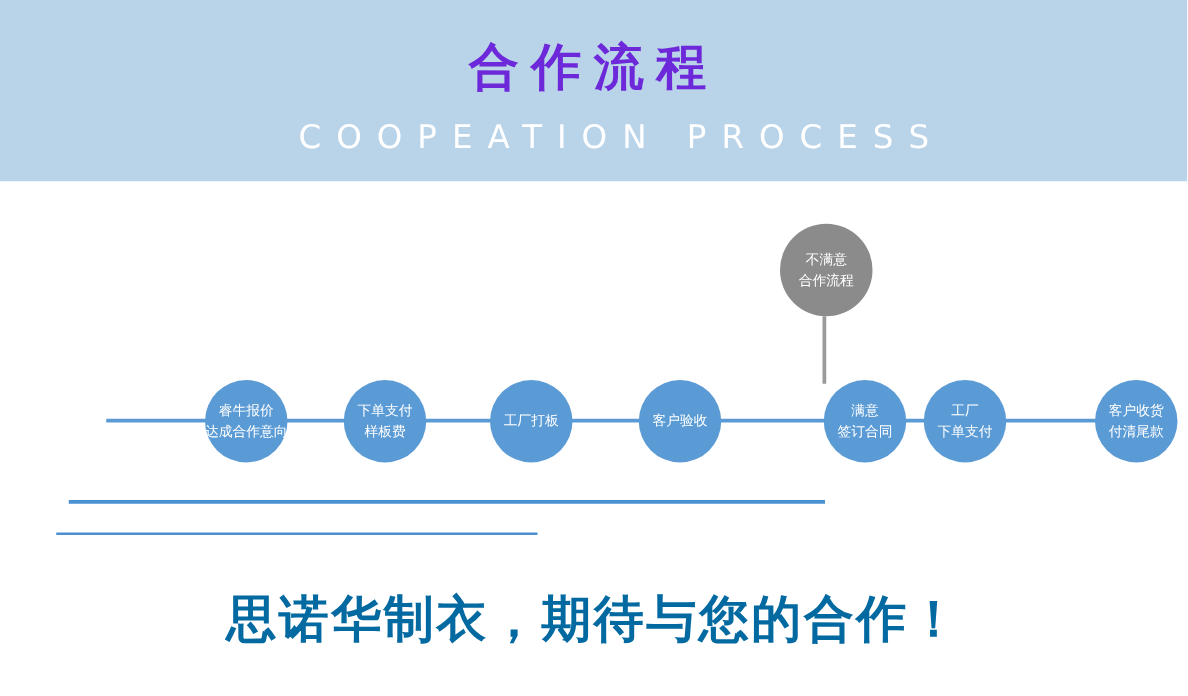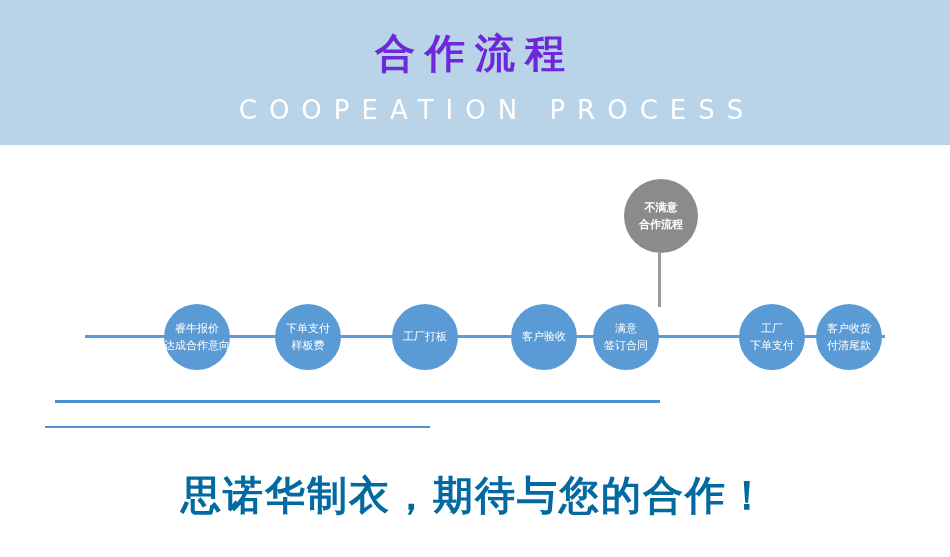--- a/index.html
+++ b/index.html
@@ -109,21 +109,21 @@
   <header class="banner">
     <h1 class="banner-title">合作流程</h1>
     <div class="banner-subtitle">COOPEATION  PROCESS</div>
   </header>
 
   <div class="diagram">
 
     <div class="hline"></div>
     <div class="vline"></div>
 
-    <div class="circle gray" style="left:624px; top:34px;font-weight:bold;">
+    <div class="circle gray" style="left:624px; top:34px;">
       <span>不满意</span>
       <span>合作流程</span>
     </div>
 
 
     <div class="circle blue-row" style="left:164px;">
       <span>睿牛报价</span>
       <span>达成合作意向</span>
     </div>
 
@@ -135,31 +135,31 @@
     <div class="circle blue-row" style="left:392px;">
       <span>工厂打板</span>
       <span></span>
     </div>
 
     <div class="circle blue-row" style="left:511px;">
       <span>客户验收</span>
       <span></span>
     </div>
 
-    <div class="circle blue-row" style="left:593px;">
+    <div class="circle blue-row" style="left:659px;">
       <span>满意</span>
       <span>签订合同</span>
     </div>
 
     <div class="circle blue-row" style="left:739px;">
       <span>工厂</span>
       <span>下单支付</span>
     </div>
 
-    <div class="circle blue-row" style="left:816px;text-align:center;">
+    <div class="circle blue-row" style="left:876px;text-align:center;">
       <span>客户收货</span>
       <span>付清尾款</span>
     </div>
 
     <div class="underline-1"></div>
     <div class="underline-2"></div>
 
   </div>
 
   <div class="footer">思诺华制衣，期待与您的合作！</div>

